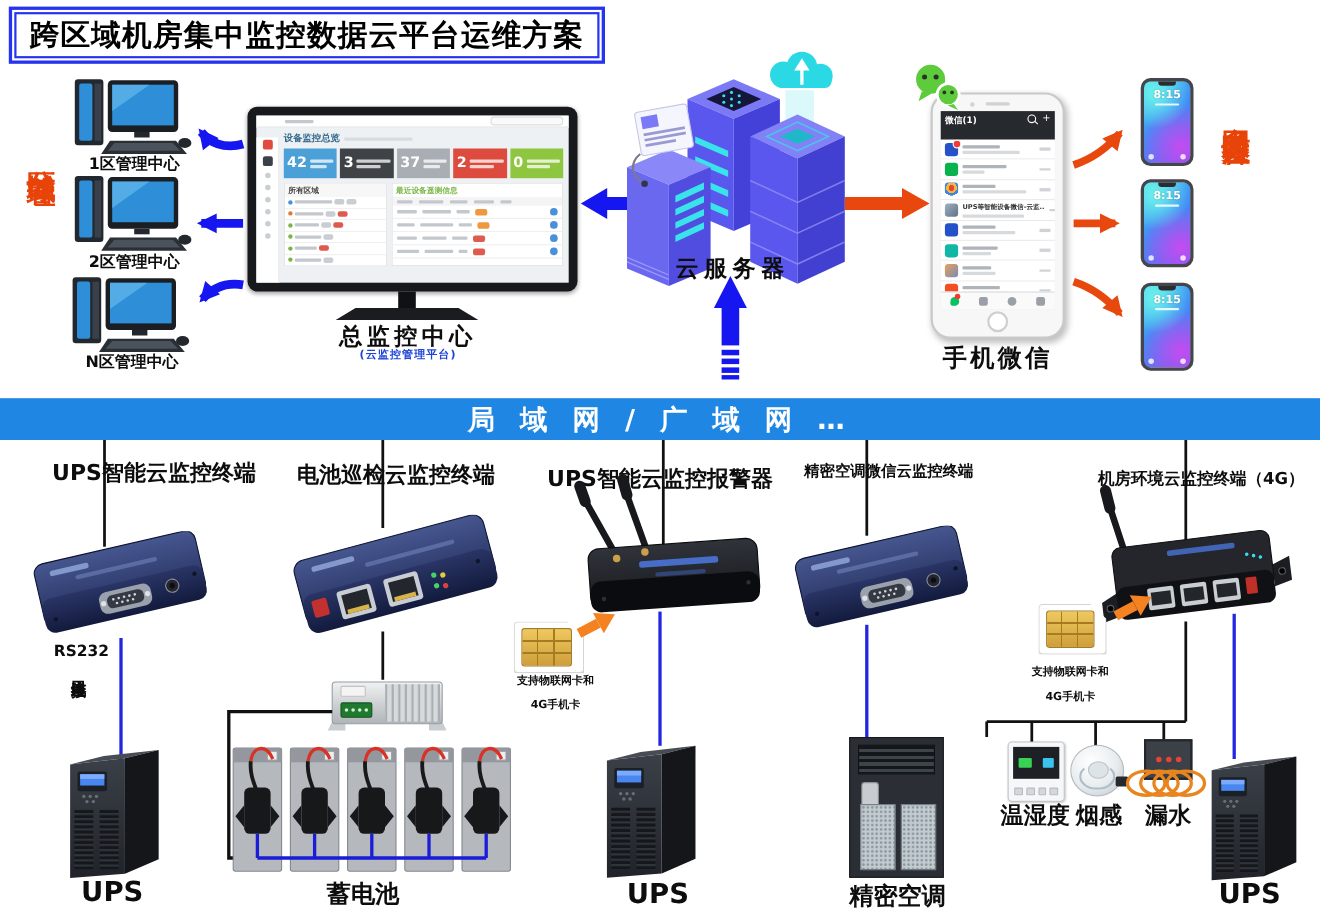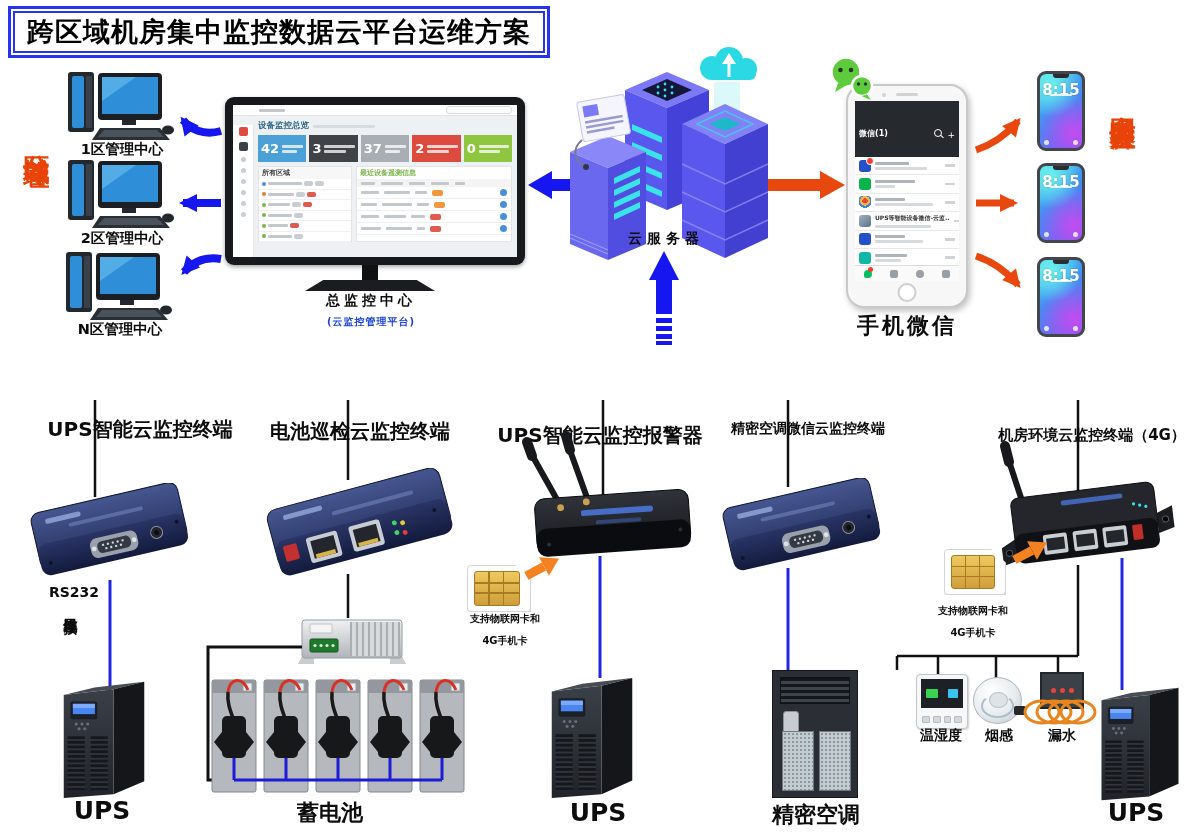--- a/index.html
+++ b/index.html
@@ -45,21 +45,21 @@
   .drr{height:11px;display:flex;align-items:center;gap:5px;padding:0 4px;border-bottom:1px solid #efefef;}
   .badge{width:11px;height:6px;border-radius:2px;flex:none;}
   .bcirc{width:7px;height:7px;border-radius:50%;background:#4a90d9;flex:none;margin-left:auto;}
   .mon-neck{position:absolute;background:#0f1113;}
   .mon-base{position:absolute;background:#1a1c1f;clip-path:polygon(14% 0,86% 0,100% 100%,0 100%);}
   
   .phone{position:absolute;left:846px;top:84px;width:122px;height:224px;background:#f7f7f7;border:2px solid #c9c9c9;border-radius:18px;box-sizing:border-box;box-shadow:2px 3px 6px rgba(0,0,0,.25);}
   .ph-spk{position:absolute;top:7px;left:50%;transform:translateX(-50%);width:22px;height:3px;border-radius:2px;background:#d2d2d2;}
   .ph-cam{position:absolute;top:7px;left:34px;width:4px;height:4px;border-radius:50%;background:#d2d2d2;}
   .ph-screen{position:absolute;left:7px;top:15px;right:7px;bottom:25px;background:#ededed;overflow:hidden;}
-  .wx-bar{height:20px;background:#26292e;color:#fff;display:flex;align-items:flex-end;padding:18px 4px;gap:5px;}
+  .wx-bar{height:20px;background:#26292e;color:#fff;display:flex;padding:3px 4px;gap:5px;}
   .wx-title{font-size:8px;font-weight:bold;flex:1;}
   .wx-plus{font-size:9px;line-height:8px;}
   .ico-search{width:6px;height:6px;border:1px solid #fff;border-radius:50%;position:relative;margin-bottom:2px;}
   .ico-search::after{content:"";position:absolute;width:4px;height:1px;background:#fff;right:-3px;bottom:-1px;transform:rotate(45deg);}
   .wx-row{height:17.4px;background:#fff;border-bottom:1px solid #e9e9e9;display:flex;align-items:center;padding:0 4px;gap:4px;}
   .wx-ic{width:12px;height:12px;border-radius:3px;flex:none;position:relative;}
   .wx-ic.bdg::after{content:"";position:absolute;right:-3px;top:-3px;width:6px;height:6px;border-radius:50%;background:#f43b30;border:1px solid #fff;}
   .wx-tx{flex:1;display:flex;flex-direction:column;gap:2px;}
   .wx-tx .b{background:#aeb4ba;}
   .wx-tx .b2{background:#d7dadd;}
@@ -68,21 +68,21 @@
   .wx-tab{position:absolute;left:0;right:0;bottom:0;height:15px;background:#fafafa;border-top:1px solid #ddd;display:flex;}
   .wx-tab span{flex:1;display:flex;align-items:center;justify-content:center;position:relative;}
   .ti{width:8px;height:8px;border-radius:2px;background:#9aa0a6;}
   .ti.chat{background:#07c160;border-radius:50% 50% 50% 2px;}
   .wx-tab .bd::after{content:"";position:absolute;top:1px;right:8px;width:5px;height:5px;border-radius:50%;background:#f43b30;}
   .ph-home{position:absolute;bottom:4px;left:50%;transform:translateX(-50%);width:15px;height:15px;border:2px solid #cfcfcf;border-radius:50%;background:#fff;}
   
   .mphone{position:absolute;width:42px;height:74px;border-radius:9px;border:3px solid #43464c;box-sizing:content-box;
     background:radial-gradient(circle at 25% 15%,#6df3ec 0%,rgba(0,0,0,0) 45%),radial-gradient(circle at 80% 80%,#c44cf0 0%,rgba(0,0,0,0) 55%),linear-gradient(135deg,#49d6ef 0%,#3f8ef5 45%,#7257f2 100%);}
   .mp-notch{position:absolute;top:0;left:50%;transform:translateX(-50%);width:16px;height:4px;border-radius:0 0 3px 3px;background:#2a2c30;}
-  .mp-time{position:absolute;top:7px;width:100%;text-align:center;color:#fff;font-size:15px;font-weight:bold;text-shadow:0 0 2px rgba(0,0,0,.3);}
+  .mp-time{position:absolute;top:7px;width:100%;text-align:center;color:#fff;font-size:10px;font-weight:bold;text-shadow:0 0 2px rgba(0,0,0,.3);}
   .mp-sub{position:absolute;top:20px;left:50%;transform:translateX(-50%);width:22px;height:2px;border-radius:1px;background:rgba(255,255,255,.85);}
   .mp-dot{position:absolute;bottom:3px;width:5px;height:5px;border-radius:50%;background:rgba(255,255,255,.8);}
   .mp-dot.l{left:4px;} .mp-dot.r{right:4px;}
   
   .band{position:absolute;left:0;top:362px;width:1200px;height:38px;background:#1f87e3;display:flex;align-items:center;justify-content:center;
         color:#fff;font-weight:bold;font-size:25px;letter-spacing:7px;}
   
   .sim{position:absolute;background:#fff;border:1px solid #d5d5d5;border-radius:4px;box-shadow:1px 2px 3px rgba(0,0,0,.2);
        clip-path:polygon(0 0,76% 0,100% 30%,100% 100%,0 100%);}
   .sim-chip{position:absolute;left:6px;top:5px;right:10px;bottom:5px;border:1px solid #a77b22;border-radius:3px;
@@ -107,21 +107,21 @@
   
   .smoke{position:absolute;left:973px;top:677px;width:47px;height:45px;border-radius:50%;border:1px solid #b2bac0;
      background:radial-gradient(circle at 38% 32%,#ffffff 0%,#e8ecee 55%,#b9c2c9 100%);}
   .smoke-ring{position:absolute;left:7px;right:7px;top:16px;bottom:5px;border-radius:50%;border:2px solid #aebfca;border-top-color:transparent;}
   .smoke-core{position:absolute;left:15px;top:14px;width:17px;height:14px;border-radius:50%;background:#dde3e6;border:1px solid #b8c2c8;}
   
   .leak-box{position:absolute;left:1040px;top:672px;width:40px;height:33px;background:#3c4148;border:2px solid #23262b;display:flex;align-items:center;justify-content:center;gap:4px;}
   .leak-box i{width:5px;height:5px;border-radius:50%;background:#e84338;}
   
   .f14{font-size:14.5px;} .f15{font-size:10px;} .f17{font-size:15px;} .f19{font-size:14px;}
-  .f20{font-size:20px;} .f21{font-size:14px;} .f22{font-size:22px;} .f25{font-size:25px;} .f26{font-size:26px;}
+  .f20{font-size:20px;} .f21{font-size:21px;} .f22{font-size:22px;} .f25{font-size:25px;} .f26{font-size:26px;}
   .blue{color:#1d44d8;} .red{color:#e8440a;}
 </style>
 </head>
 <body>
 
 <div class="canvas">
 
 <svg width="0" height="0" style="position:absolute" aria-hidden="true">
   <defs>
     <marker id="ab" markerUnits="userSpaceOnUse" markerWidth="24" markerHeight="24" refX="16" refY="11" orient="auto">
@@ -575,20 +575,23 @@
 </div>
 <div class="mphone" style="left:1037px;top:257px;z-index:2">
   <div class="mp-notch"></div>
       <div class="mp-time">8:15</div>
   <div class="mp-sub"></div>
       <div class="mp-dot l"></div>
       <div class="mp-dot r"></div>
 </div>
 <div class="vtext red f26" style="left:1110px;top:96px;height:224px;letter-spacing:1px;z-index:2">多人同时关注设备</div>
 
+<div class="band" style="z-index:2">
+  <span>局 域 网 / 广 域 网 …</span>
+</div>
 
 <div class="lbl f20" style="left:140px;top:416px;z-index:2">UPS智能云监控终端</div>
 <div class="lbl f20" style="left:360px;top:418px;z-index:2">电池巡检云监控终端</div>
 <div class="lbl f20" style="left:600px;top:422px;z-index:2">UPS智能云监控报警器</div>
 <div class="lbl f19" style="left:808px;top:420px;z-index:2">精密空调微信云监控终端</div>
 <div class="lbl f17" style="left:1092px;top:426px;z-index:2">机房环境云监控终端（4G）</div>
 
 <svg class="abs" style="left:30px;top:483px;z-index:2" width="162" height="104" viewBox="0 0 162 104">
   <g transform="rotate(-13 80 52)">
     <rect x="6" y="14" width="150" height="58" rx="9" fill="url(#navyTop)" stroke="#0e1530"></rect>

